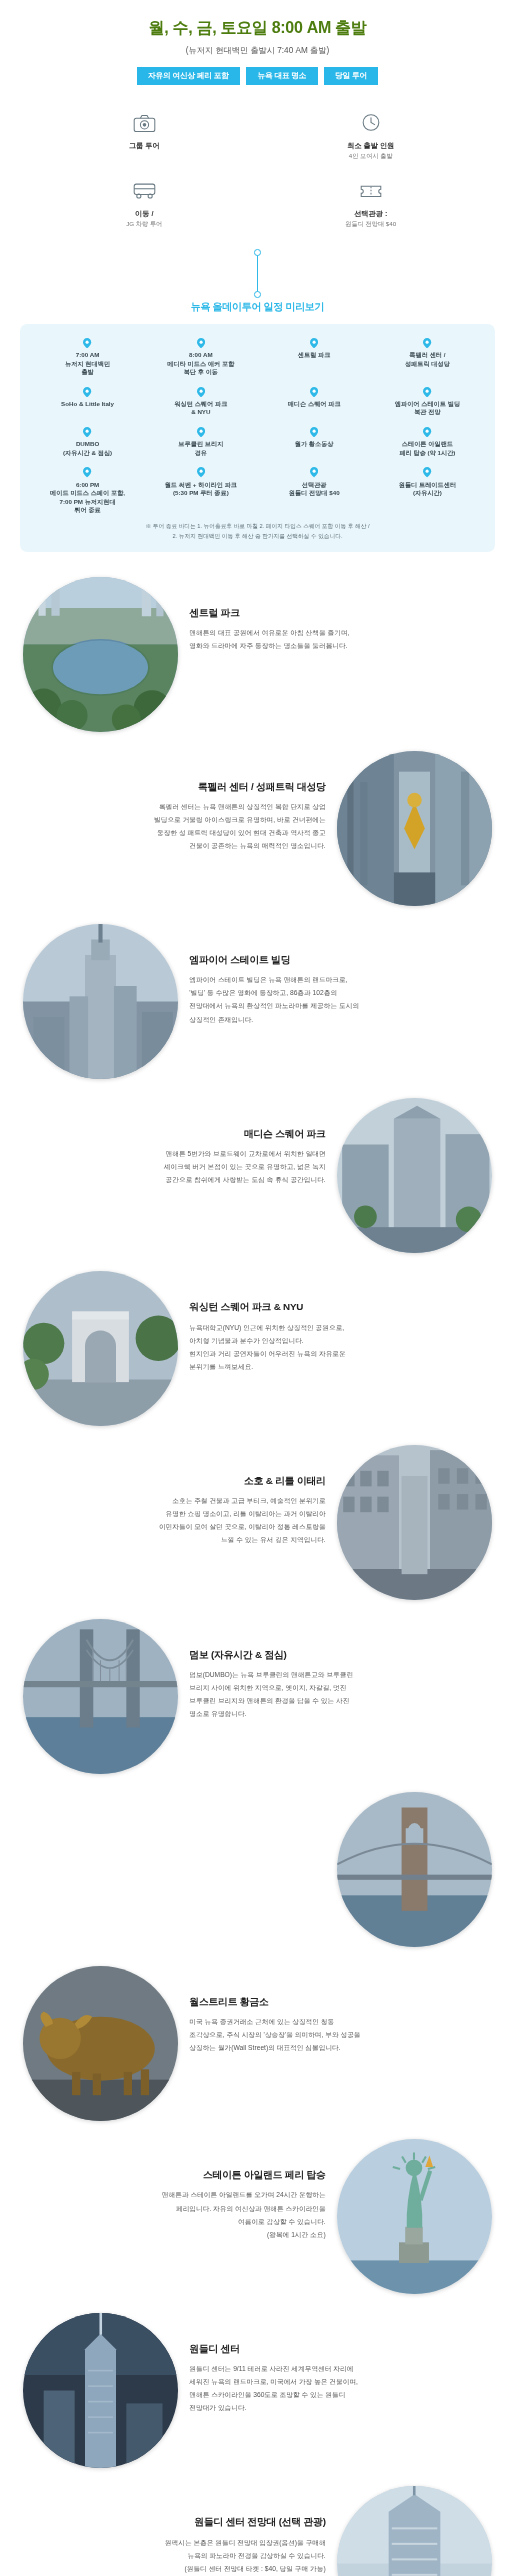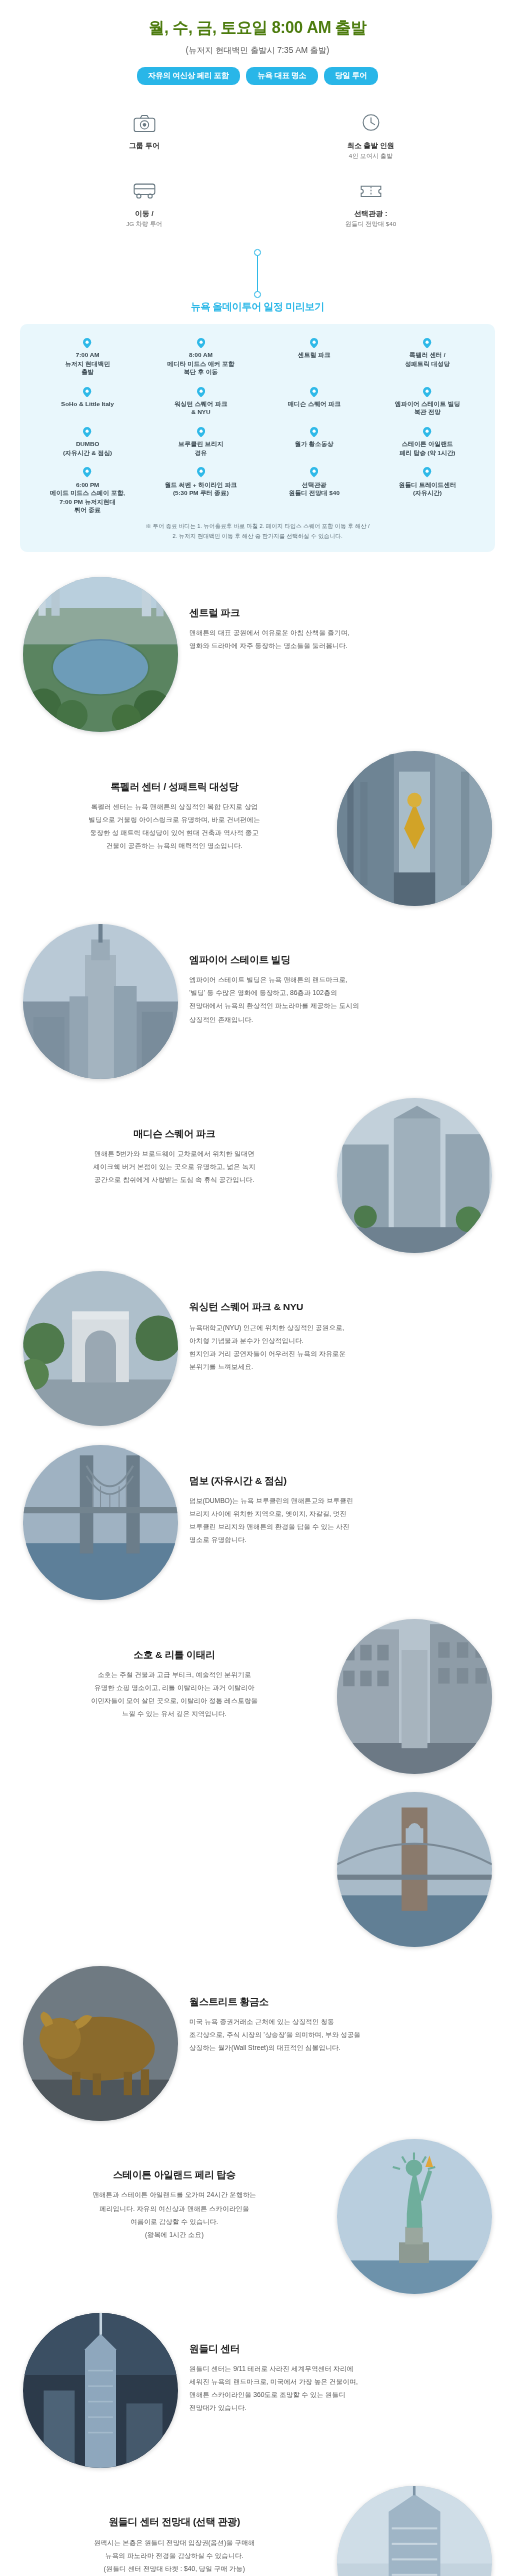--- a/index.html
+++ b/index.html
@@ -37,21 +37,21 @@
   .pillrow {
     display: flex;
     justify-content: center;
     gap: 6.2px;
     margin-bottom: 5.2px;
     flex-wrap: wrap;
   }
   .pill {
     background: #29b6e8;
     color: #fff;
-    border-radius: 8px;
+    border-radius: 0;
     padding: 4.1px 11.3px;
     font-size: 7.7px;
     font-weight: bold;
     letter-spacing: -0.2px;
     white-space: nowrap;
   }
 
   
   .features {
     padding: 13.4px 31px 5.2px 31px;
@@ -170,21 +170,21 @@
     flex: 0 0 155px;
     overflow: hidden;
     position: relative;
     box-shadow: 0 1px 4.1px rgba(0,0,0,0.18);
   }
   .spot-photo .ph { width: 100%; height: 100%; display: block; }
   .spot-text {
     flex: 1;
     padding-top: 30px;
   }
-  .spot.alt .spot-text { text-align: center; }
+  .spot.alt .spot-text { text-align: right; }
   .spot-title {
     font-size: 9.8px;
     font-weight: bold;
     color: #222;
     margin: 0 0 6.2px 0;
     letter-spacing: -0.2px;
   }
   .spot-desc {
     font-size: 6.7px;
     color: #555;
@@ -193,21 +193,21 @@
     white-space: pre-line;
   }
 </style>
 </head>
 <body>
 
 <div class="page">
 
   <div class="header">
     <h1>월, 수, 금, 토요일 8:00 AM 출발</h1>
-    <div class="sub">(뉴저지 현대백민 출발시 7:35 AM 출발)</div>
+    <div class="sub">(뉴저지 현대백민 출발시 7:40 AM 출발)</div>
     <div class="pillrow">
       <span class="pill">자유의 여신상 페리 포함</span>
       <span class="pill">뉴욕 대표 명소</span>
       <span class="pill">당일 투어</span>
     </div>
   </div>
 
   <div class="features">
     <div class="frow">
       <div class="fitem">
@@ -514,48 +514,20 @@
           <circle cx="262" cy="130" r="44" fill="#4a7348"></circle>
           <circle cx="20" cy="200" r="30" fill="#56824f"></circle>
         </svg>
       </div>
       <div class="spot-text">
         <h2 class="spot-title">워싱턴 스퀘어 파크 &amp; NYU</h2>
         <p class="spot-desc">뉴욕대학교(NYU) 인근에 위치한 상징적인 공원으로,
 아치형 기념물과 분수가 인상적입니다.
 현지인과 거리 공연자들이 어우러진 뉴욕의 자유로운
 분위기를 느껴보세요.</p>
-      </div>
-    </div>
-
-    <div class="spot">
-      <div class="spot-photo">
-        <svg class="ph" viewBox="0 0 300 300" preserveAspectRatio="xMidYMid slice">
-          <rect width="300" height="300" fill="#9fb2c2"></rect>
-          <rect y="190" width="300" height="110" fill="#5d7f99"></rect>
-          <rect x="110" y="20" width="26" height="190" fill="#6b7d8a"></rect>
-          <rect x="200" y="20" width="26" height="190" fill="#6b7d8a"></rect>
-          <rect x="0" y="120" width="300" height="12" fill="#73848f"></rect>
-          <path d="M123 40 Q168 120 213 40" stroke="#7c8d99" stroke-width="4" fill="none"></path>
-          <path d="M123 60 Q168 130 213 60" stroke="#7c8d99" stroke-width="3" fill="none"></path>
-          <g stroke="#808f9b" stroke-width="2">
-            <line x1="135" y1="60" x2="135" y2="120"></line>
-              <line x1="150" y1="80" x2="150" y2="120"></line>
-            <line x1="168" y1="95" x2="168" y2="120"></line>
-              <line x1="186" y1="80" x2="186" y2="120"></line>
-            <line x1="200" y1="60" x2="200" y2="120"></line>
-          </g>
-        </svg>
-      </div>
-      <div class="spot-text">
-        <h2 class="spot-title">덤보 (자유시간 &amp; 점심)</h2>
-        <p class="spot-desc">덤보(DUMBO)는 뉴욕 브루클린의 맨해튼교와 브루클린
-브리지 사이에 위치한 지역으로, 옛이지, 자갈길, 멋진
-브루클린 브리지와 맨해튼의 환경을 담을 수 있는 사진
-명소로 유명합니다.</p>
       </div>
     </div>
 
     <div class="spot alt">
       <div class="spot-photo">
         <svg class="ph" viewBox="0 0 300 300" preserveAspectRatio="xMidYMid slice">
           <rect width="300" height="300" fill="#b6c3cd"></rect>
           <rect x="0" y="20" width="120" height="230" fill="#9aa7b2"></rect>
           <rect x="180" y="10" width="120" height="240" fill="#8e9ca7"></rect>
           <rect x="0" y="240" width="300" height="60" fill="#6c7985"></rect>
@@ -578,20 +550,48 @@
       </div>
       <div class="spot-text">
         <h2 class="spot-title">소호 &amp; 리틀 이태리</h2>
         <p class="spot-desc">소호는 주철 건물과 고급 부티크, 예술적인 분위기로
 유명한 쇼핑 명소이고, 리틀 이탈리아는 과거 이탈리아
 이민자들이 모여 살던 곳으로, 이탈리아 정통 레스토랑을
 느낄 수 있는 유서 깊은 지역입니다.</p>
       </div>
     </div>
 
+    <div class="spot">
+      <div class="spot-photo">
+        <svg class="ph" viewBox="0 0 300 300" preserveAspectRatio="xMidYMid slice">
+          <rect width="300" height="300" fill="#9fb2c2"></rect>
+          <rect y="190" width="300" height="110" fill="#5d7f99"></rect>
+          <rect x="110" y="20" width="26" height="190" fill="#6b7d8a"></rect>
+          <rect x="200" y="20" width="26" height="190" fill="#6b7d8a"></rect>
+          <rect x="0" y="120" width="300" height="12" fill="#73848f"></rect>
+          <path d="M123 40 Q168 120 213 40" stroke="#7c8d99" stroke-width="4" fill="none"></path>
+          <path d="M123 60 Q168 130 213 60" stroke="#7c8d99" stroke-width="3" fill="none"></path>
+          <g stroke="#808f9b" stroke-width="2">
+            <line x1="135" y1="60" x2="135" y2="120"></line>
+              <line x1="150" y1="80" x2="150" y2="120"></line>
+            <line x1="168" y1="95" x2="168" y2="120"></line>
+              <line x1="186" y1="80" x2="186" y2="120"></line>
+            <line x1="200" y1="60" x2="200" y2="120"></line>
+          </g>
+        </svg>
+      </div>
+      <div class="spot-text">
+        <h2 class="spot-title">덤보 (자유시간 &amp; 점심)</h2>
+        <p class="spot-desc">덤보(DUMBO)는 뉴욕 브루클린의 맨해튼교와 브루클린
+브리지 사이에 위치한 지역으로, 옛이지, 자갈길, 멋진
+브루클린 브리지와 맨해튼의 환경을 담을 수 있는 사진
+명소로 유명합니다.</p>
+      </div>
+    </div>
+
     <div class="spot alt">
       <div class="spot-photo">
         <svg class="ph" viewBox="0 0 300 300" preserveAspectRatio="xMidYMid slice">
           <rect width="300" height="300" fill="#a8bac8"></rect>
           <rect y="200" width="300" height="100" fill="#617f95"></rect>
           <rect x="125" y="30" width="50" height="200" fill="#8a7a6c"></rect>
           <path d="M133 70 h34 v30 h-34z" fill="#a8bac8"></path>
           <path d="M150 55 m-14 25 a14 20 0 0128 0z" fill="#a8bac8"></path>
           <path d="M0 140 Q150 60 300 140" stroke="#7a8995" stroke-width="4" fill="none"></path>
           <rect x="0" y="160" width="300" height="10" fill="#71808c"></rect>

